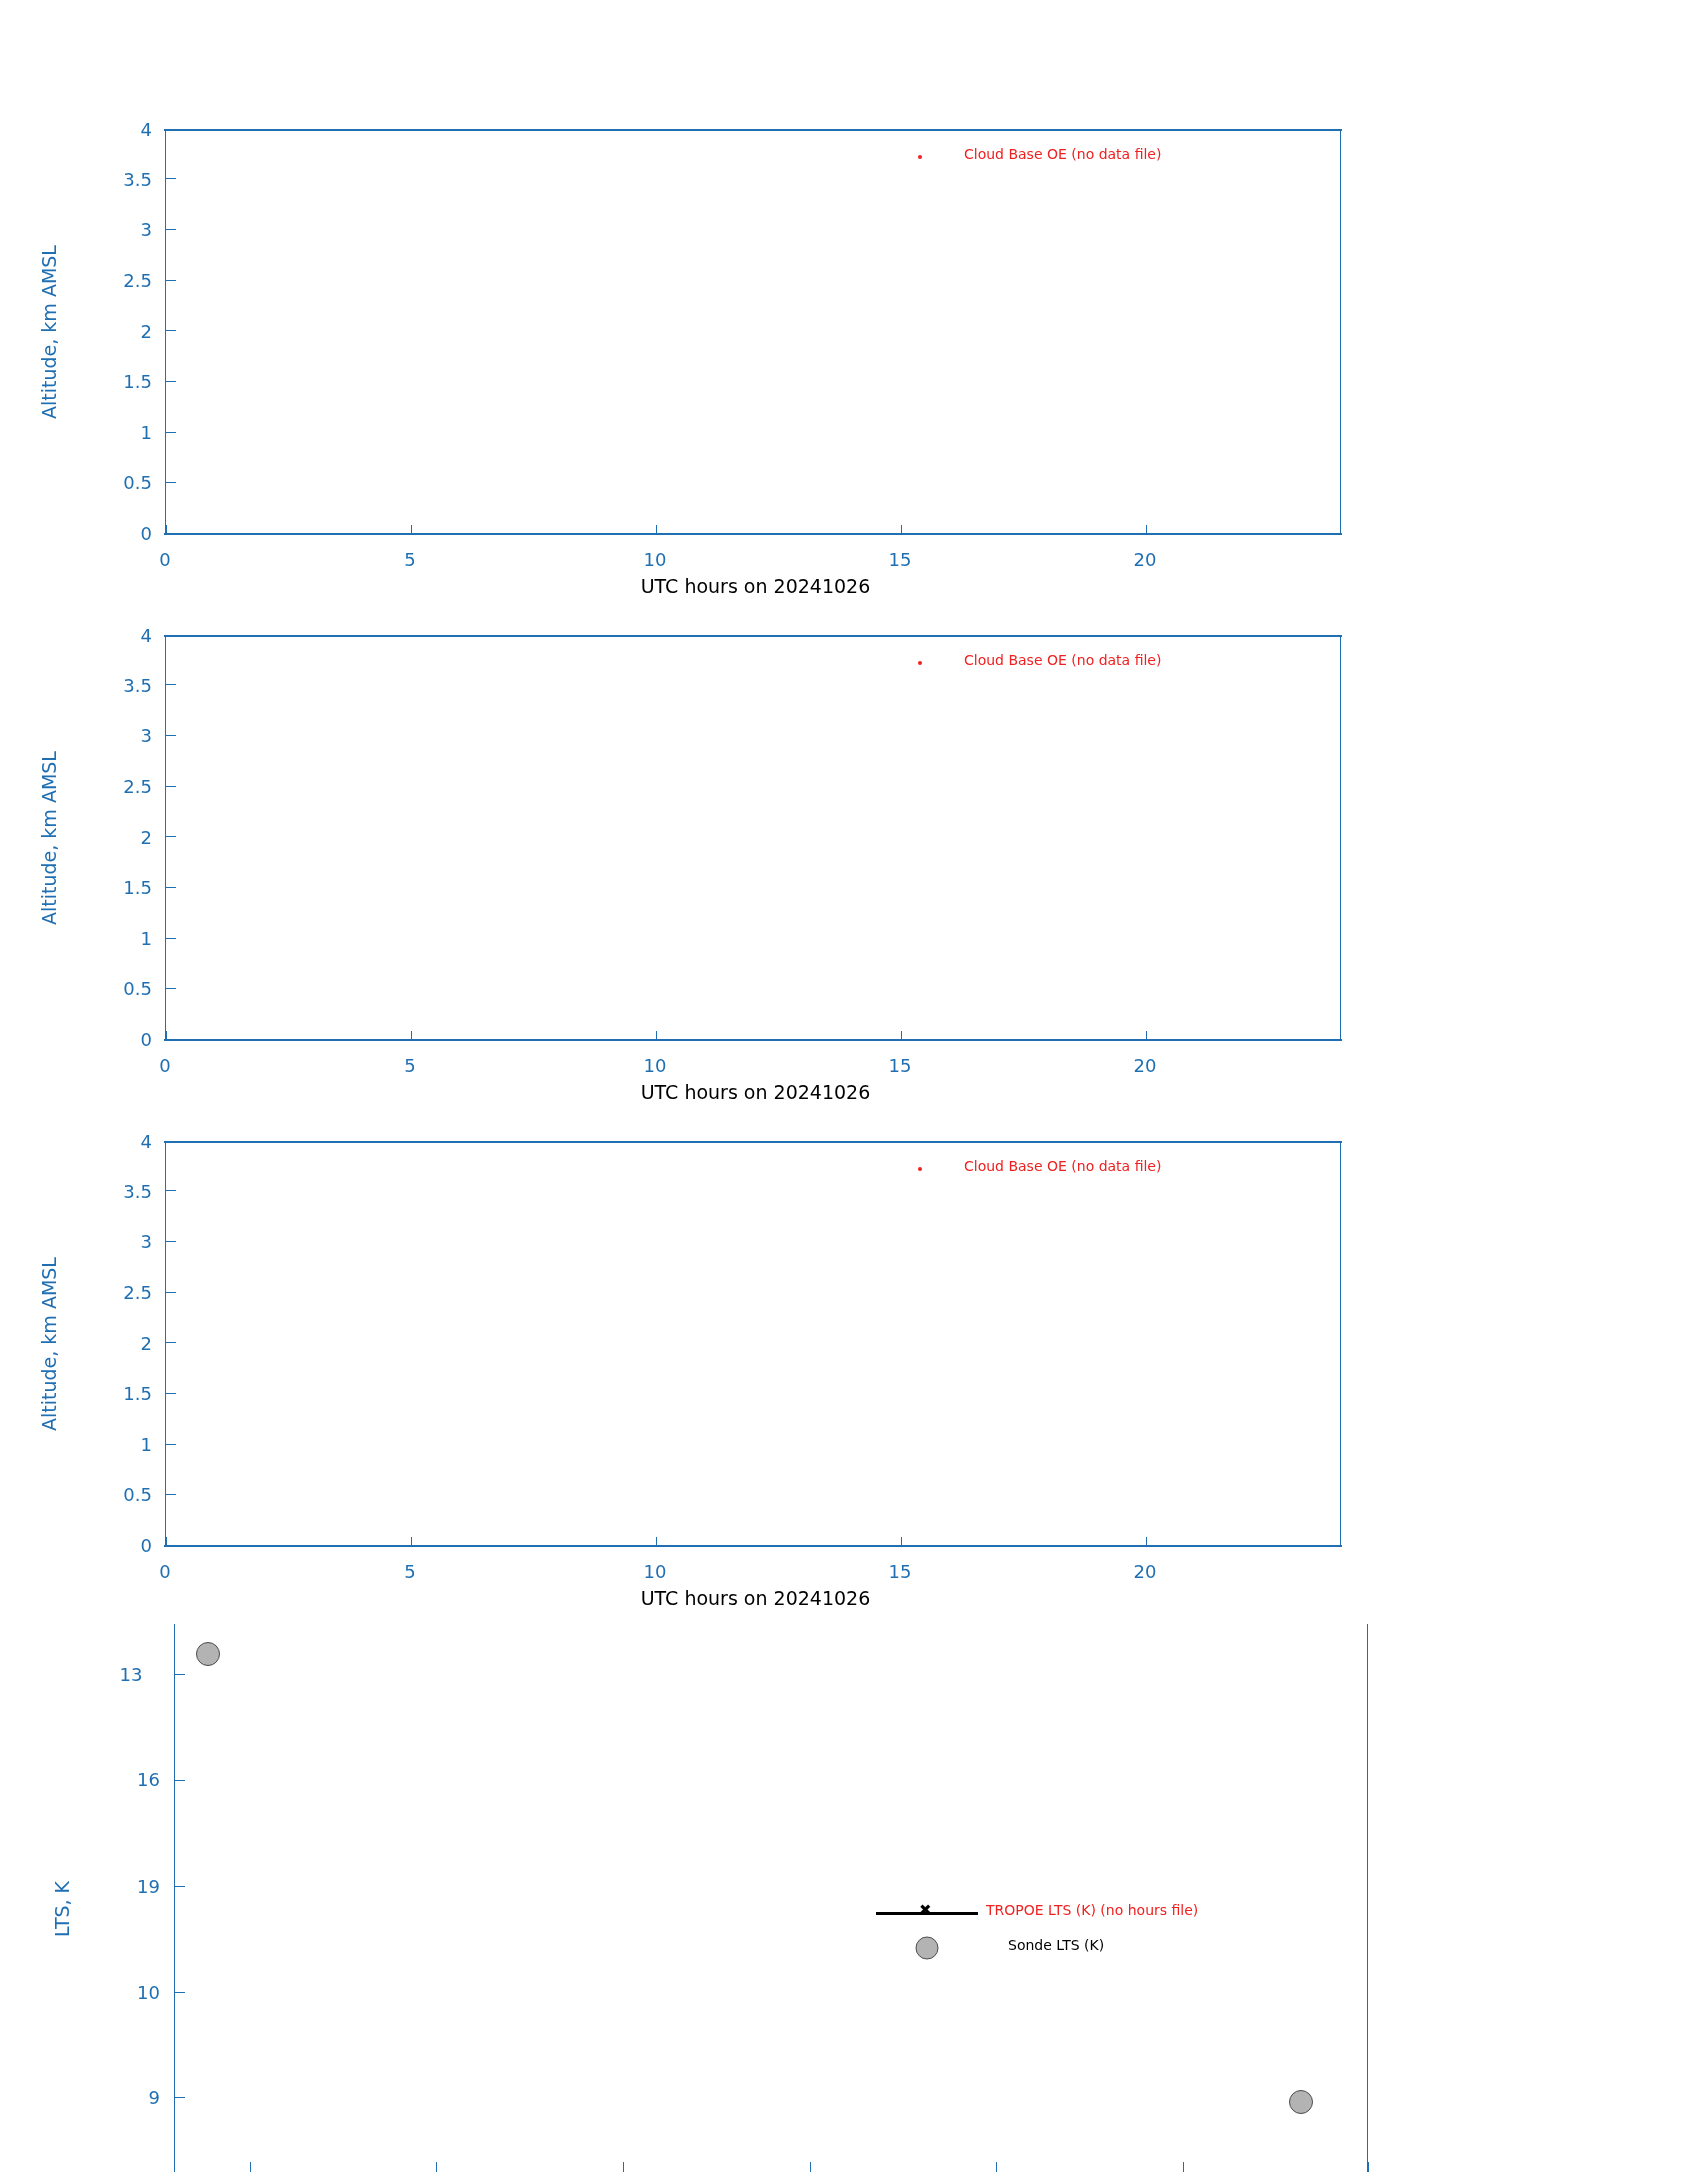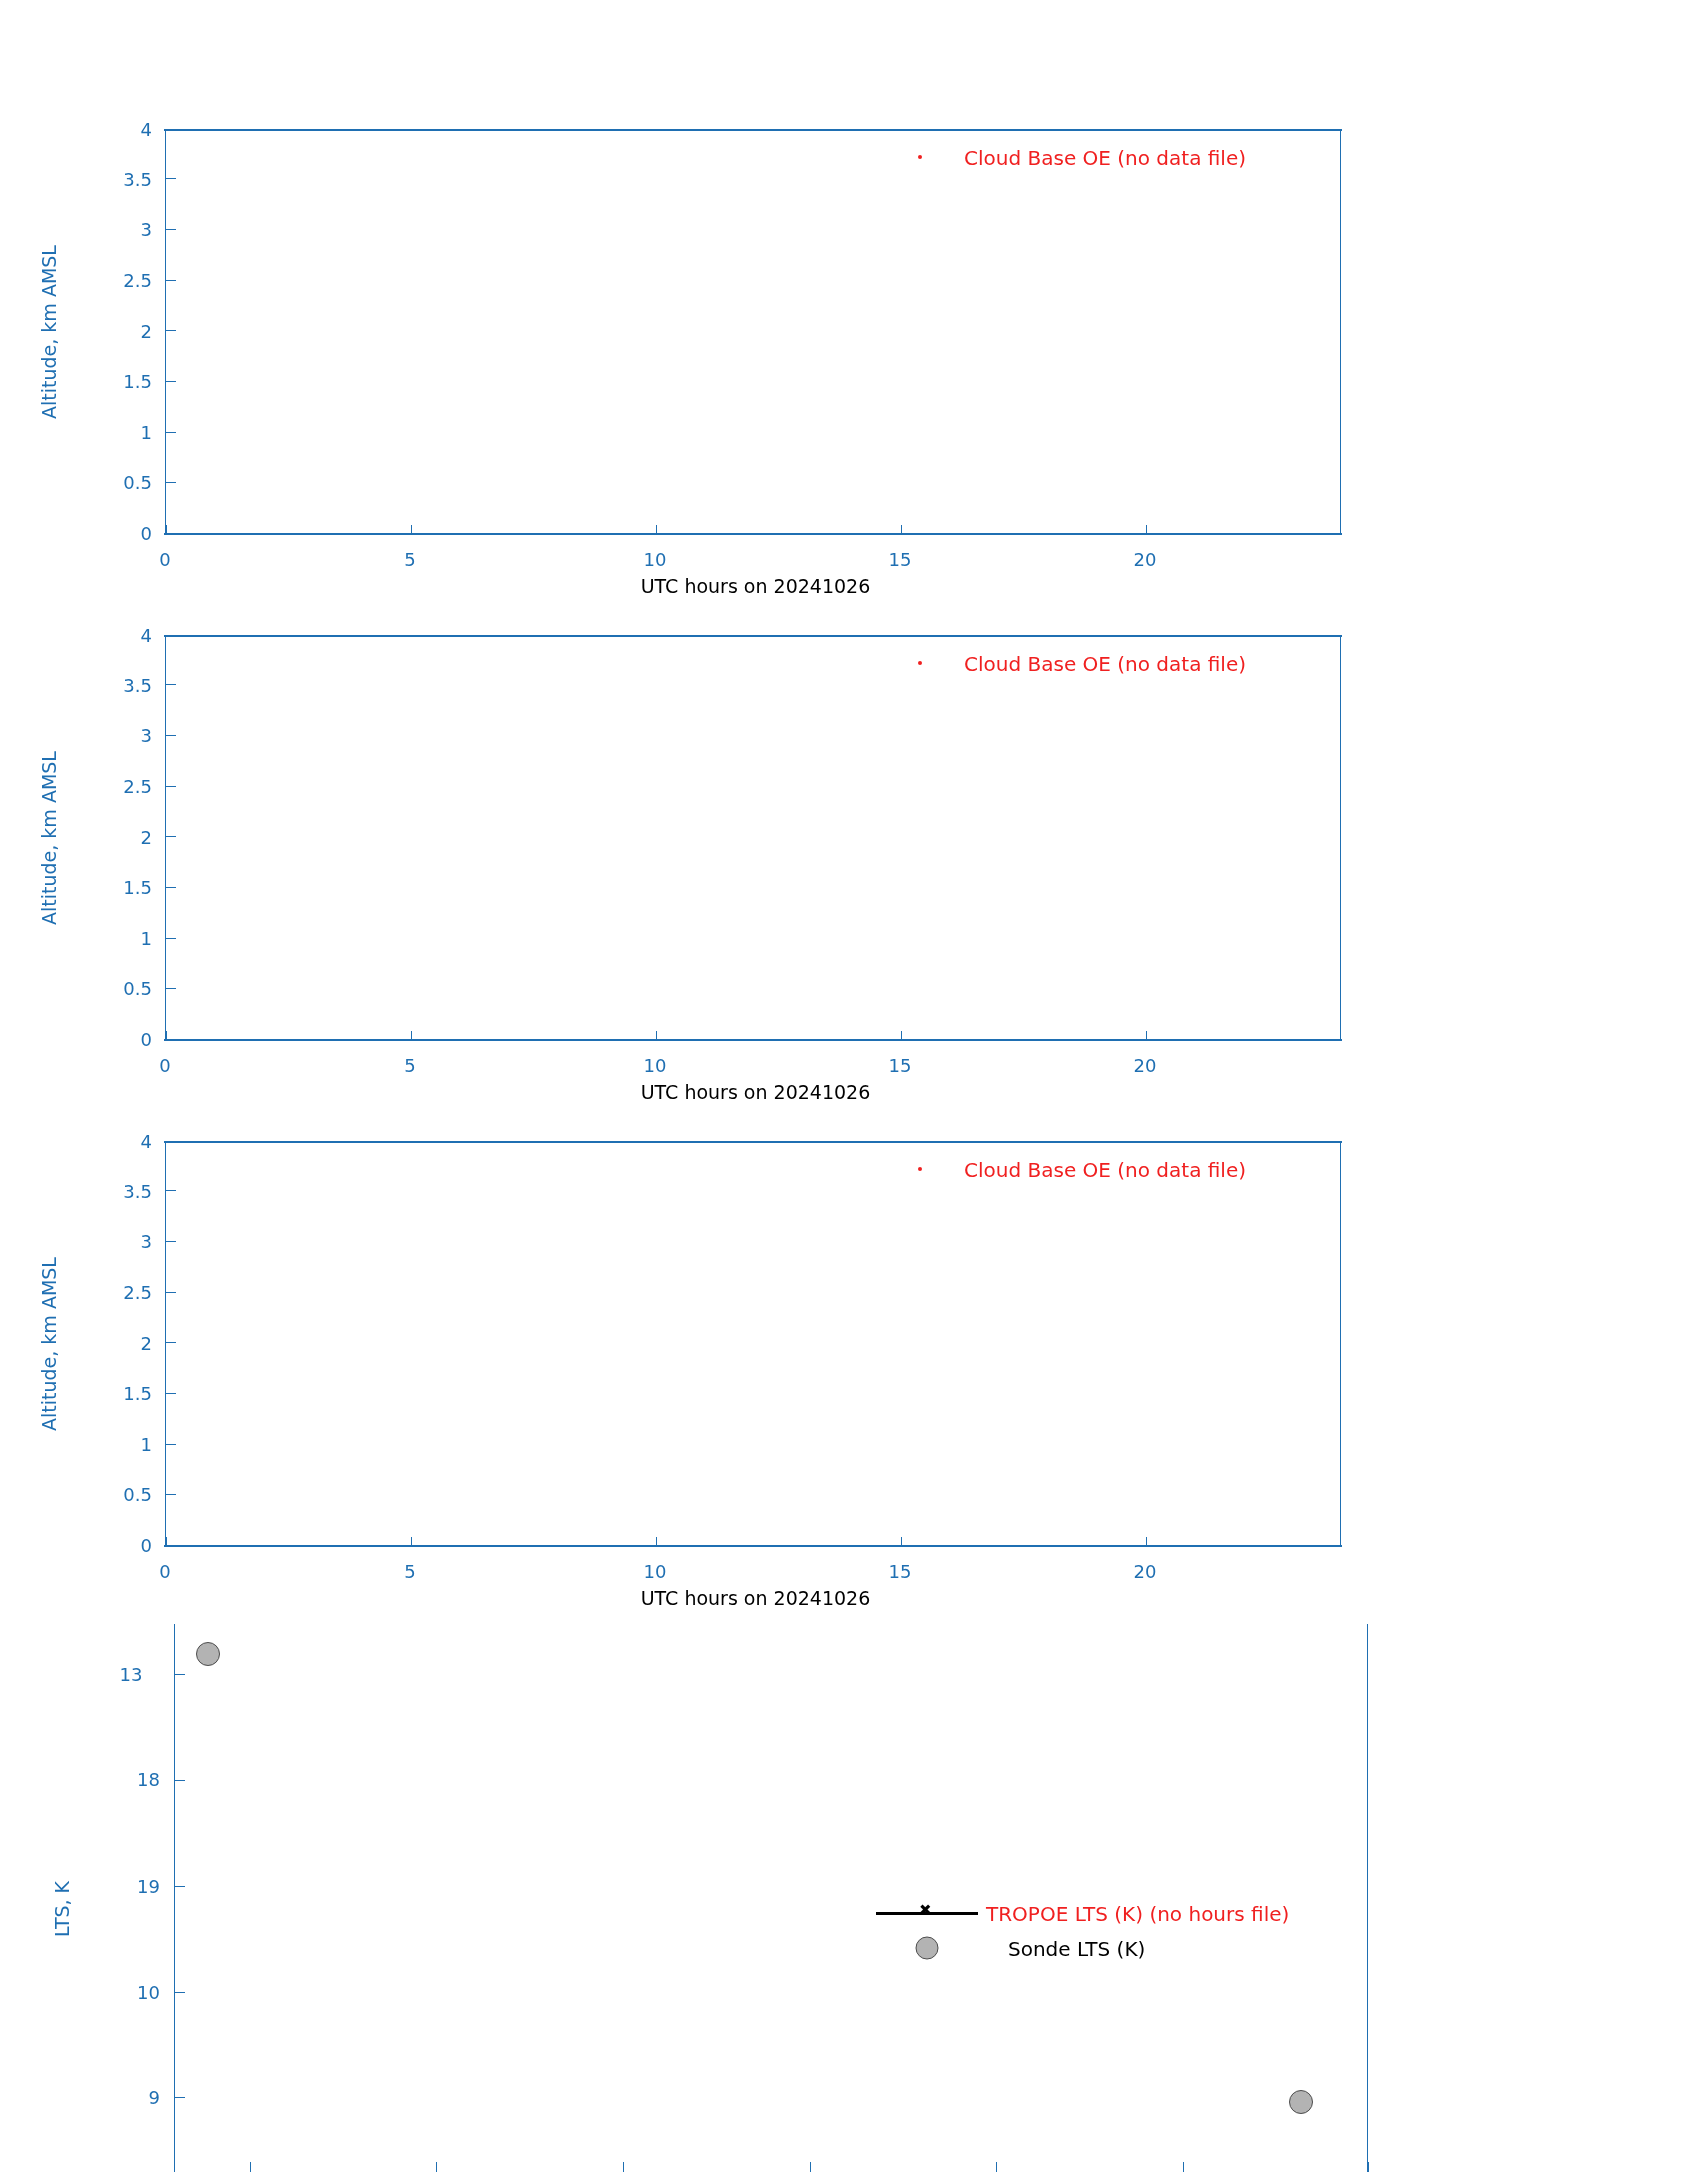--- a/index.html
+++ b/index.html
@@ -84,21 +84,21 @@
   .axis-title-y {
     position: absolute;
     color: #1f6fb2;
     font-size: 19px;
     white-space: nowrap;
     transform-origin: 50% 50%;
     transform: rotate(-90deg);
   }
   .legend-label {
     position: absolute;
-    font-size: 20px;
+    font-size: 14px;
     white-space: nowrap;
   }
   .legend-red { color: #f02020; }
   .legend-black { color: #000000; margin-left: 22px; }
   .legend-dot {
     position: absolute;
     width: 4px;
     height: 4px;
     background: #f02020;
     border-radius: 50%;
@@ -283,20 +283,20 @@
 
     <div class="legend-line" style="left:701px;top:288px;width:102px;"></div>
     <div class="legend-x" style="left:744px;top:279px;">✖</div>
     <div class="legend-label legend-red" style="left:811px;top:278px;">TROPOE LTS (K) (no hours file)</div>
 
     <div class="sonde-marker" style="left:752px;top:324px;width:23px;height:23px;"></div>
     <div class="legend-label legend-black" style="left:811px;top:313px;">Sonde LTS (K)</div>
   </div>
 
   <div class="ylabel-txt" style="left:102px;top:157px;width:58px;text-align:center;">13</div>
-  <div class="ylabel-txt" style="left:102px;top:262px;width:58px;">18</div>
+  <div class="ylabel-txt" style="left:102px;top:262px;width:58px;">16</div>
   <div class="ylabel-txt" style="left:102px;top:369px;width:58px;">19</div>
   <div class="ylabel-txt" style="left:102px;top:475px;width:58px;">10</div>
   <div class="ylabel-txt" style="left:102px;top:580px;width:58px;">9</div>
 
   <div class="axis-title-y" style="left:-27px;top:381px;width:178px;text-align:center;">LTS, K</div>
 </div>
 
 
 </body></html>

